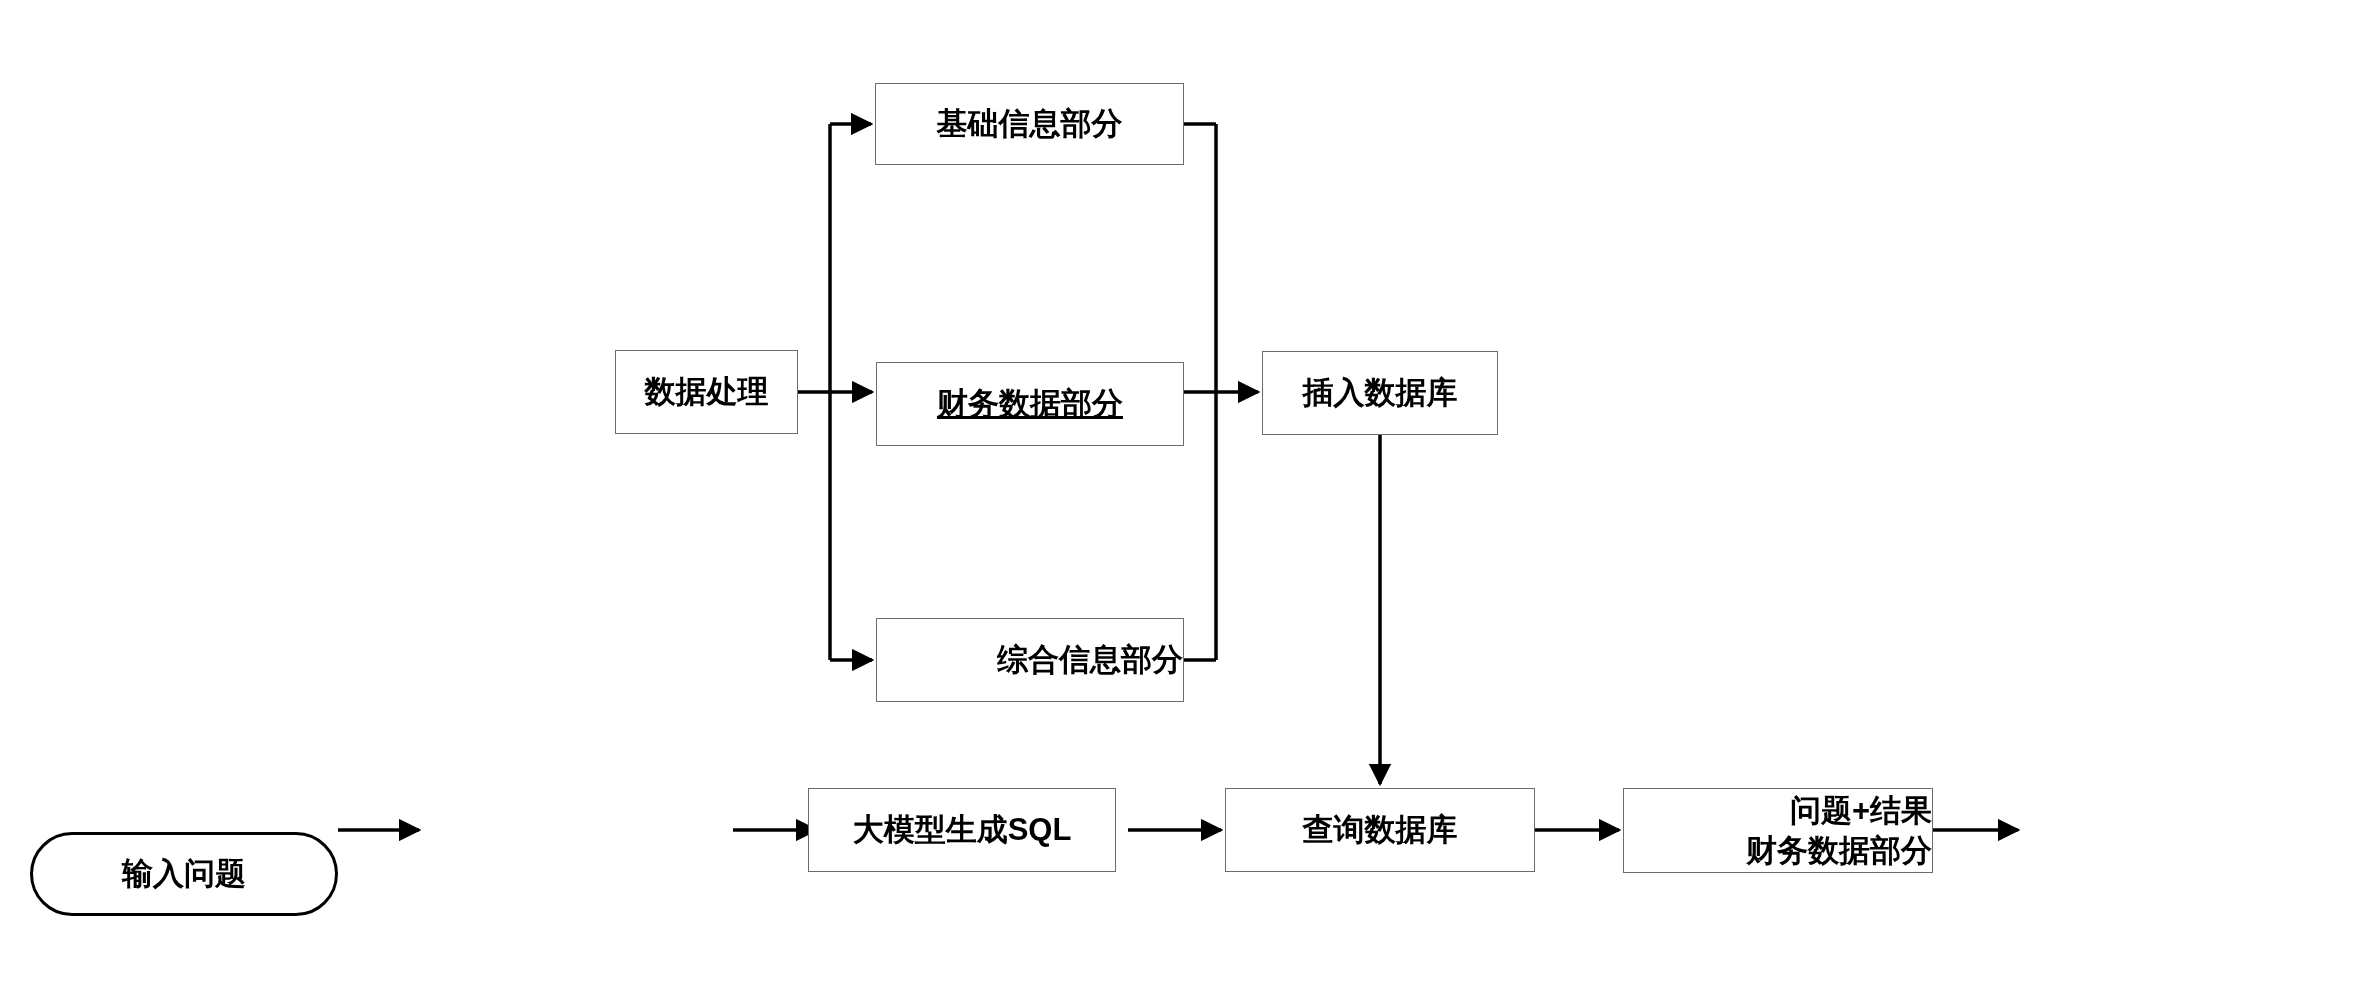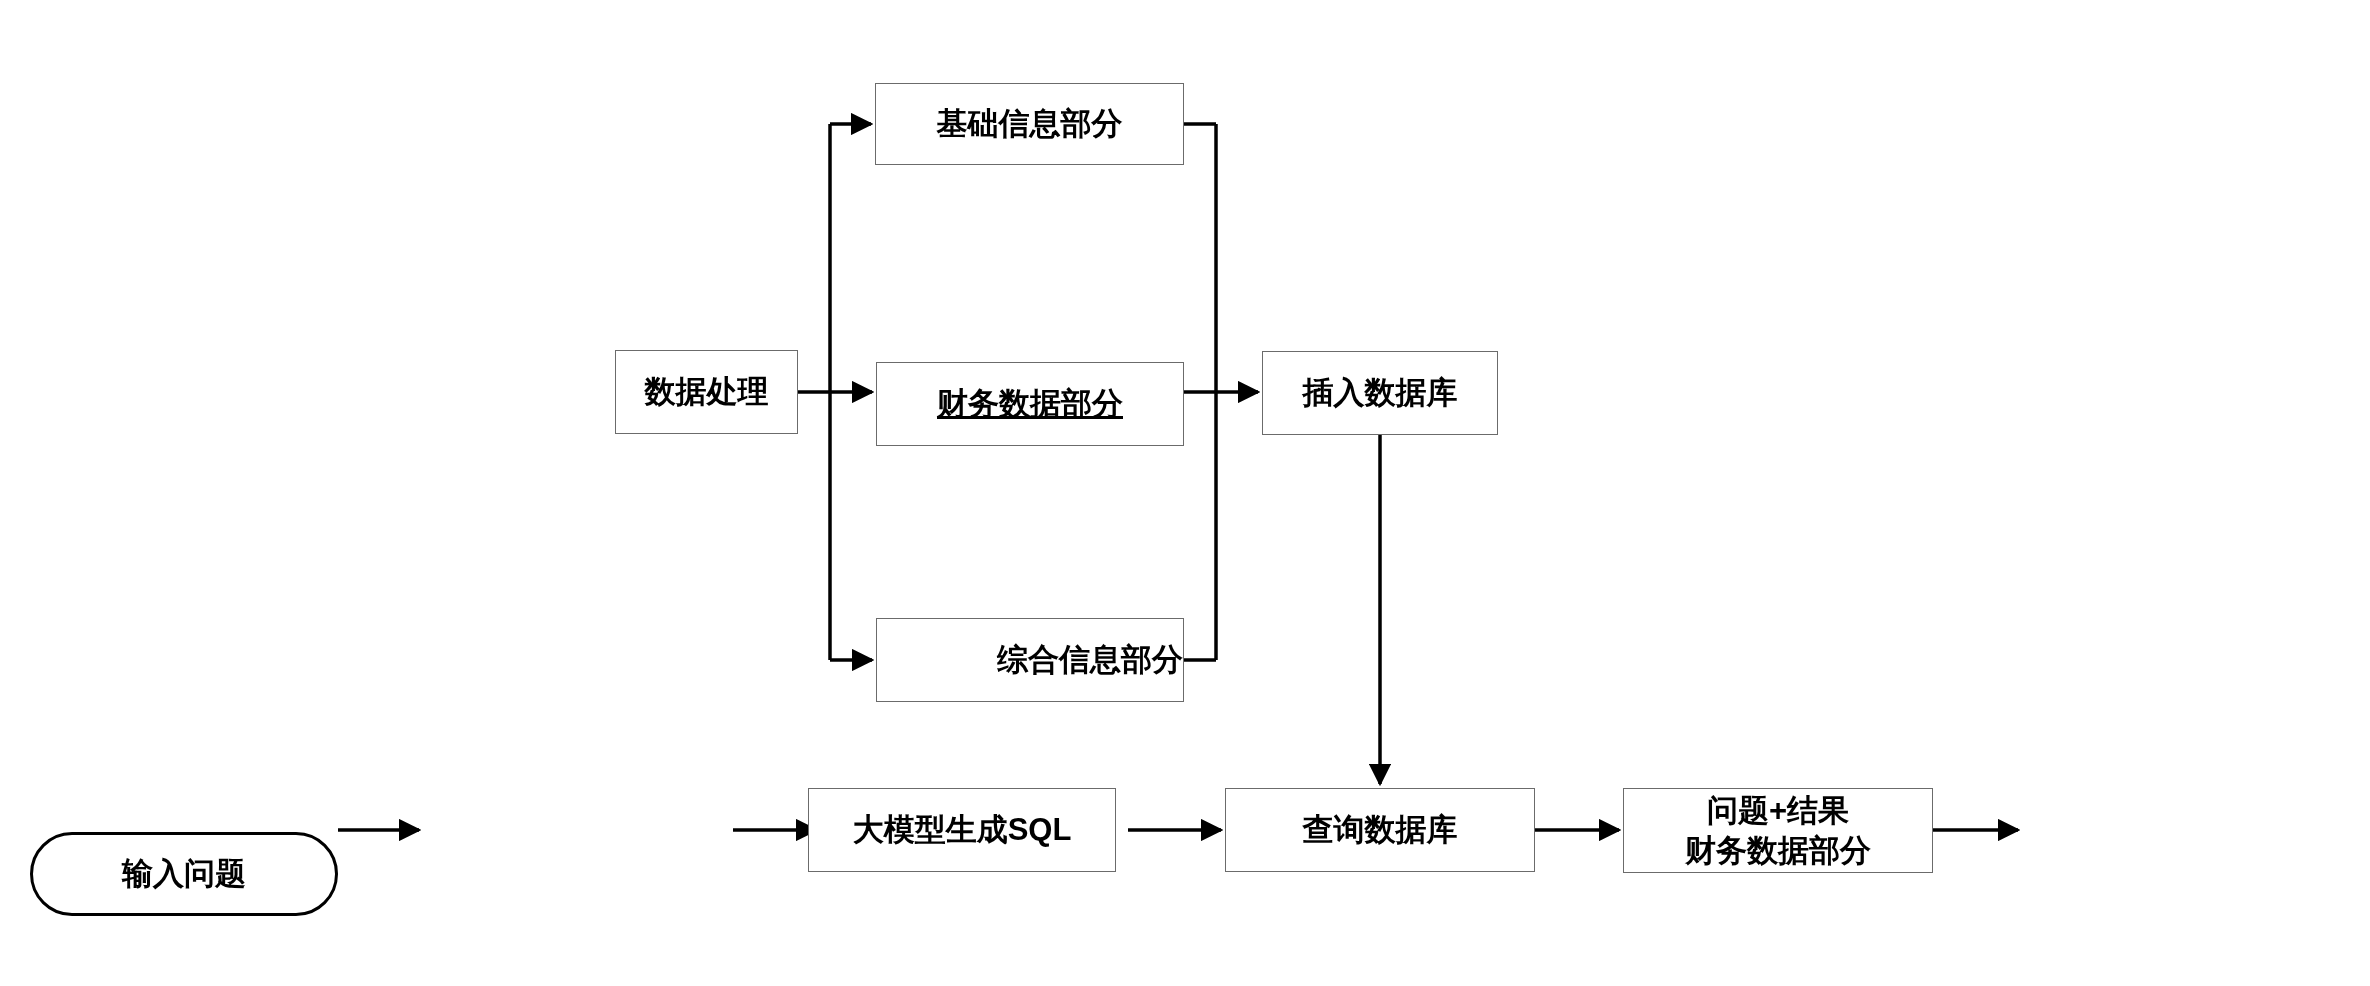--- a/index.html
+++ b/index.html
@@ -108,19 +108,19 @@
 
 
   <div class="node rect" style="left:808px; top:788px; width:308px; height:84px;">
     <span>大模型生成SQL</span>
   </div>
 
   <div class="node rect" style="left:1225px; top:788px; width:310px; height:84px;">
     <span>查询数据库</span>
   </div>
 
-  <div class="node rect" style="left:1623px; top:788px; width:310px; height:85px;">
+  <div class="node rect" style="left:1623px; top:788px; width:310px; height:85px;align-items:flex-end;">
     <span>问题+结果</span>
     <span>财务数据部分</span>
   </div>
 
 
 </div>
 
 </body></html>

